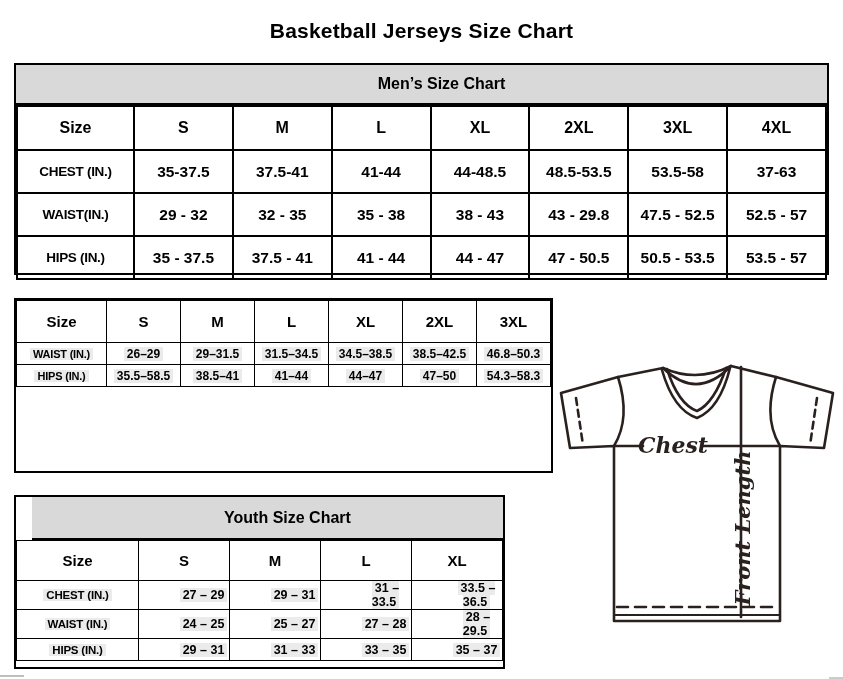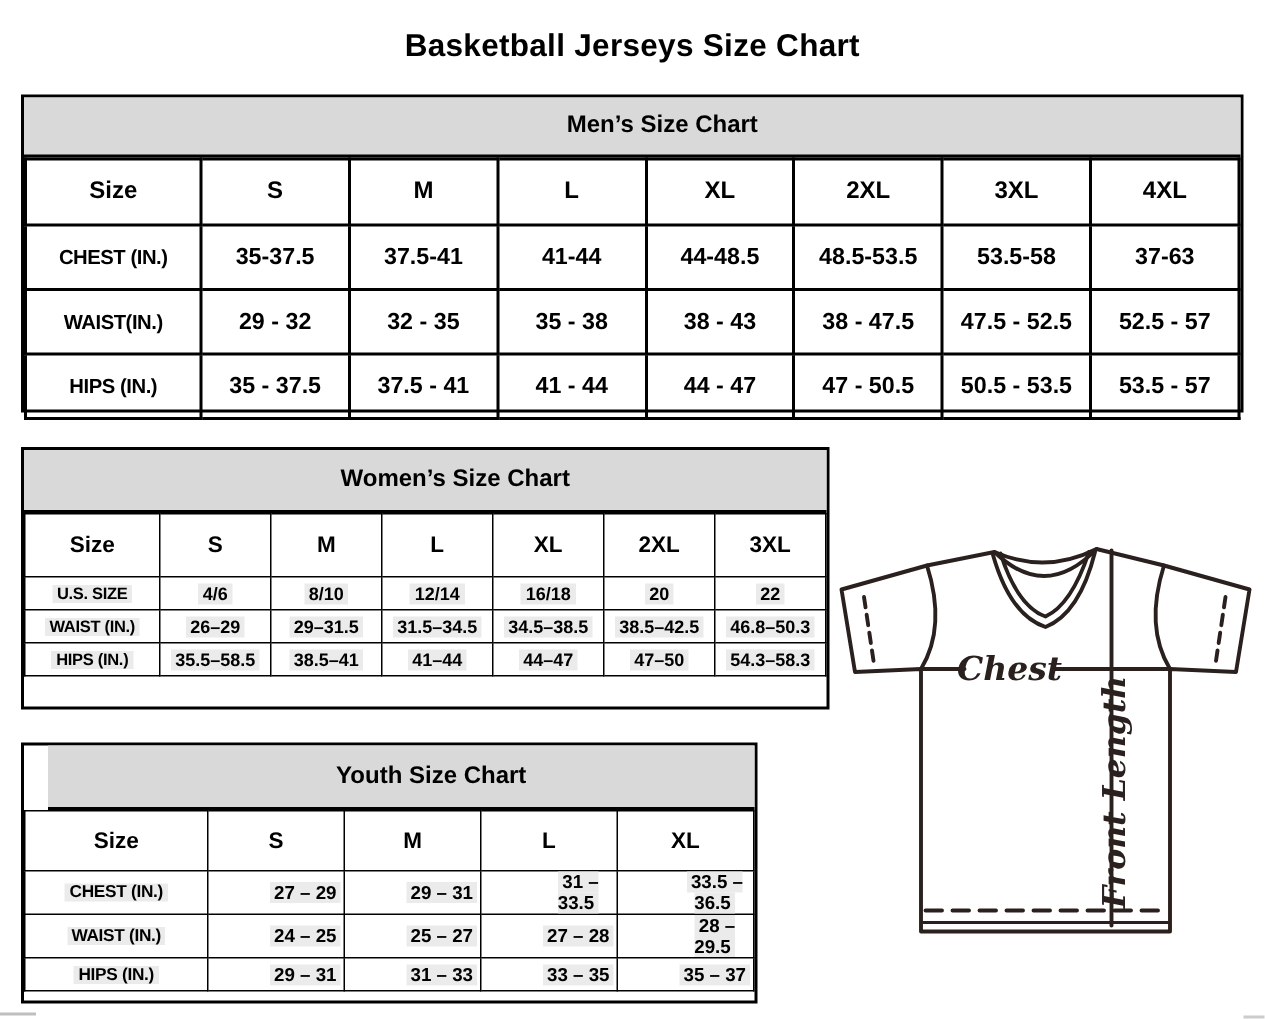--- a/index.html
+++ b/index.html
@@ -100,40 +100,39 @@
           <td><span class="hl">48.5-53.5</span></td>
           <td><span class="hl">53.5-58</span></td>
           <td><span class="hl">37-63</span></td>
         </tr>
         <tr>
           <th><span class="hl">WAIST(IN.)</span></th>
           <td><span class="hl">29 - 32</span></td>
           <td><span class="hl">32 - 35</span></td>
           <td><span class="hl">35 - 38</span></td>
           <td><span class="hl">38 - 43</span></td>
-          <td><span class="hl">38 - 47.5</span></td>
+          <td><span class="hl">43 - 29.8</span></td>
           <td><span class="hl">47.5 - 52.5</span></td>
           <td><span class="hl">52.5 - 57</span></td>
         </tr>
         <tr>
           <th><span class="hl">HIPS (IN.)</span></th>
           <td><span class="hl">35 - 37.5</span></td>
           <td><span class="hl">37.5 - 41</span></td>
           <td><span class="hl">41 - 44</span></td>
           <td><span class="hl">44 - 47</span></td>
           <td><span class="hl">47 - 50.5</span></td>
           <td><span class="hl">50.5 - 53.5</span></td>
           <td><span class="hl">53.5 - 57</span></td>
         </tr>
       </tbody>
     </table>
 </section>
 
 <section class="chart womens shaded" id="womens">
-  <div class="chart-header">Women’s Size Chart</div>
   <table>
       <colgroup>
         <col class="first">
         <col>
         <col>
         <col>
         <col>
         <col>
         <col>
       </colgroup>
@@ -143,29 +142,20 @@
           <th>S</th>
           <th>M</th>
           <th>L</th>
           <th>XL</th>
           <th>2XL</th>
           <th>3XL</th>
         </tr>
       </thead>
       <tbody>
         <tr>
-          <th><span class="hl">U.S. SIZE</span></th>
-          <td><span class="hl">4/6</span></td>
-          <td><span class="hl">8/10</span></td>
-          <td><span class="hl">12/14</span></td>
-          <td><span class="hl">16/18</span></td>
-          <td><span class="hl">20</span></td>
-          <td><span class="hl">22</span></td>
-        </tr>
-        <tr>
           <th><span class="hl">WAIST (IN.)</span></th>
           <td><span class="hl">26–29</span></td>
           <td><span class="hl">29–31.5</span></td>
           <td><span class="hl">31.5–34.5</span></td>
           <td><span class="hl">34.5–38.5</span></td>
           <td><span class="hl">38.5–42.5</span></td>
           <td><span class="hl">46.8–50.3</span></td>
         </tr>
         <tr>
           <th><span class="hl">HIPS (IN.)</span></th>

